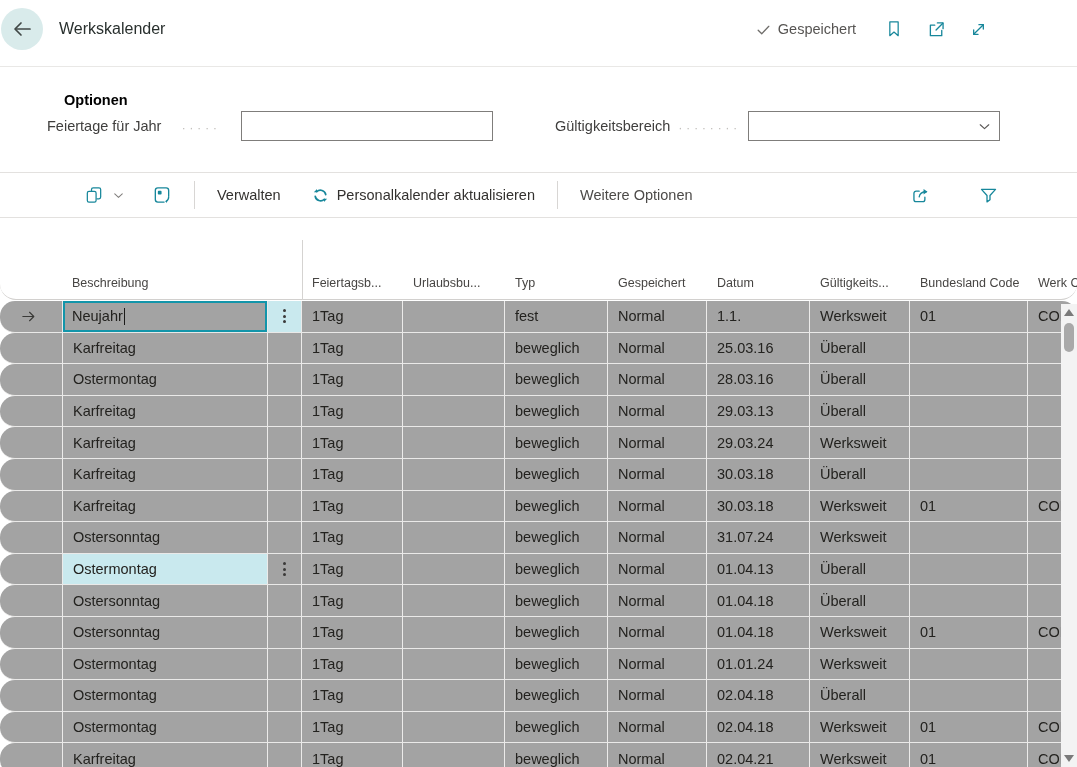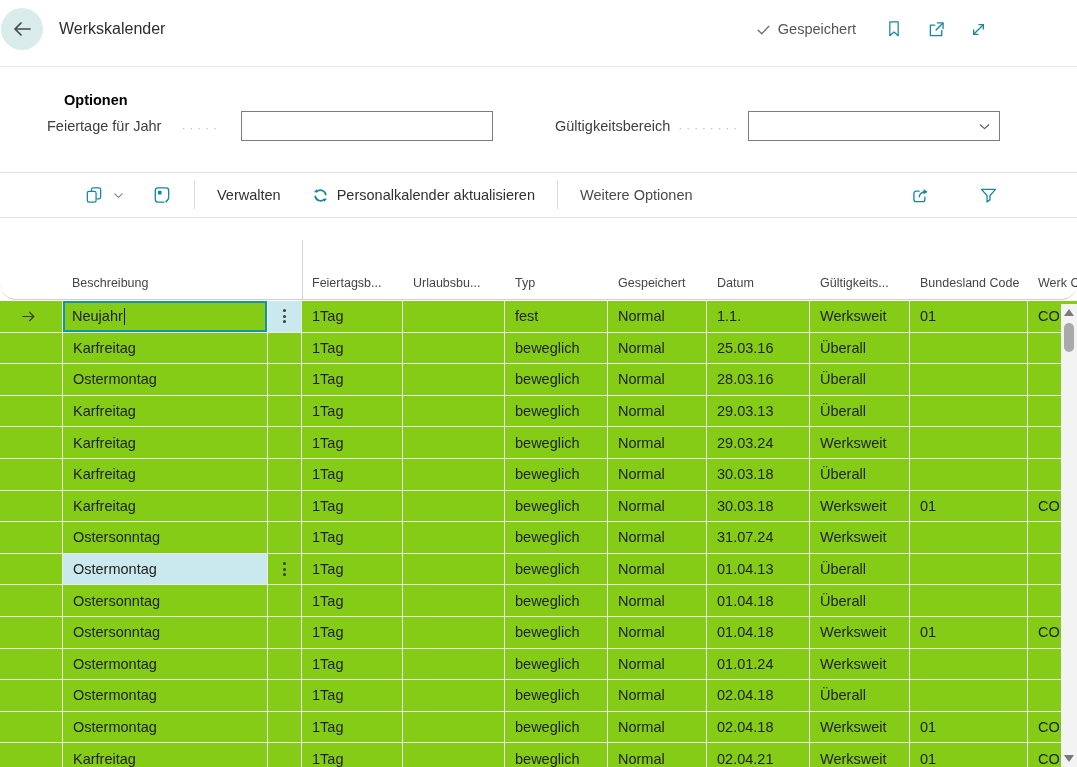--- a/index.html
+++ b/index.html
@@ -40,21 +40,21 @@
   .tb-label-muted { color:#4c4a48; }
 
   
   .grid-cols { display:grid; grid-template-columns:62px 206px 34px 101px 102px 103px 99px 103px 100px 118px 1fr; }
   .thead { position:absolute; top:219px; left:0; width:1077px; height:81px; align-items:end; border-bottom:1px solid #d2d0ce;border-radius:16px; }
   .th { font-size:12.5px; color:#474543; padding:0 4px 8px 10px; line-height:1.3; cursor:pointer; overflow:hidden; white-space:nowrap; }
   .th.wrap { white-space:normal; }
   .frozen-line { position:absolute; left:302px; top:240px; height:60px; width:1px; background:#d5d3d1; }
 
   .tbody { position:absolute; top:301px; left:0; width:1077px; height:466px; overflow:hidden; }
-  .row { height:31.6px; border-bottom:1px solid #eae9e8; background:#84cc16; }
+  .row { height:31.6px; border-bottom:1px solid #eae9e8; background:#a3a3a3;border-radius:15px; }
   .cell { font-size:14.5px; color:#23221f; padding-left:10px; display:flex; align-items:center; border-right:1px solid #ecebea; overflow:hidden; white-space:nowrap; cursor:pointer; }
   .c-gutter { border-right:none; padding-left:20px; cursor:default; }
   .c-beschreibung { border-left:1px solid #ecebea; }
   .c-werk { border-right:none; }
   .row-arrow { display:none; }
   .row[data-state="editing"] .row-arrow { display:block; }
   .row[data-state="editing"] .c-beschreibung { box-shadow:inset 0 0 0 2px #1295aa; padding-left:9px; }
   .row[data-state="editing"] .c-ellipsis { background:#c9e9ee; }
   .row[data-state="selected"] .c-beschreibung { background:#c9e9ee; }
   .caret { display:none; width:1px; height:17px; background:#1b1a19; margin-left:1px; }

